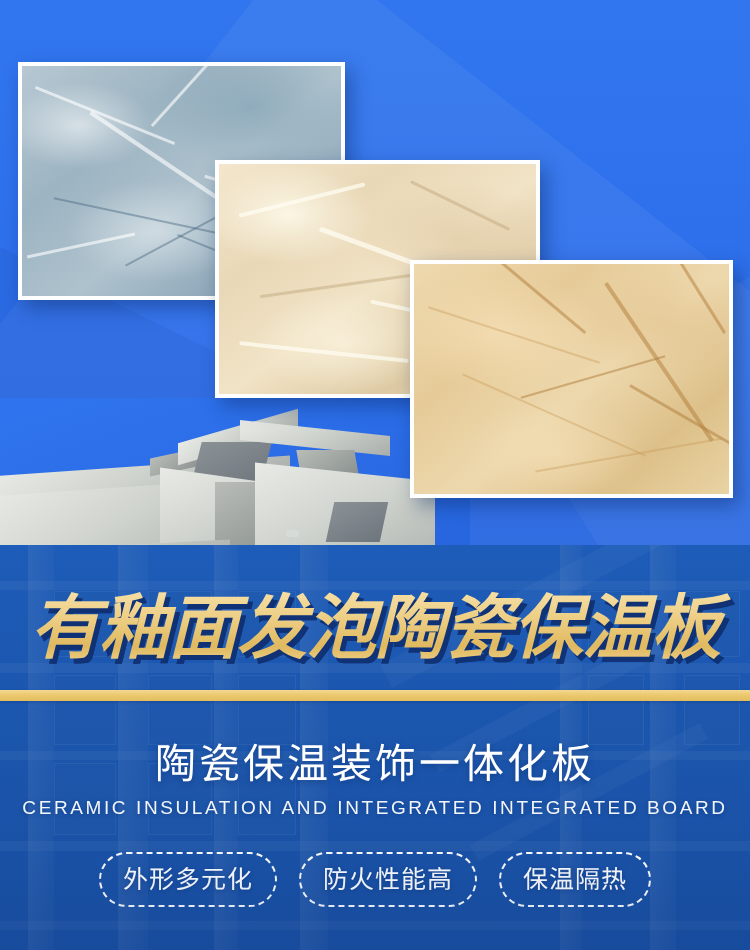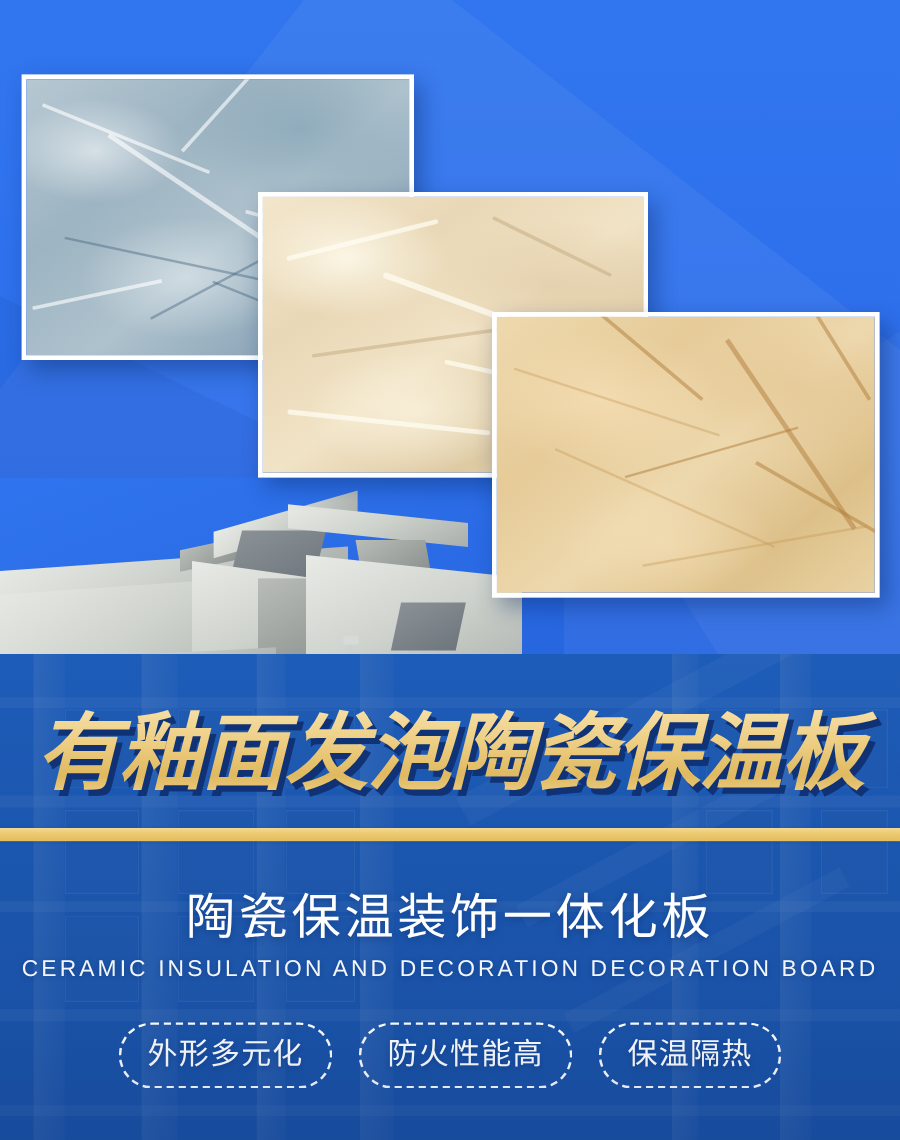--- a/index.html
+++ b/index.html
@@ -382,21 +382,21 @@
     <div class="t3-v" style="left:208px; top:150px; width:120px; height:3px; transform:rotate(30deg);"></div>
     <div class="t3-v2" style="left:120px;top:190px; width:190px; height:2px; transform:rotate(-10deg);"></div>
   </div>
 
   <div class="headline-shadow">有釉面发泡陶瓷保温板</div>
   <div class="headline">有釉面发泡陶瓷保温板</div>
 
   <div class="rule-gold lower"></div>
 
   <div class="subtitle-cn">陶瓷保温装饰一体化板</div>
-  <div class="subtitle-en">CERAMIC INSULATION AND DECORATION DECORATION BOARD</div>
+  <div class="subtitle-en">CERAMIC INSULATION AND INTEGRATED INTEGRATED BOARD</div>
 
   <div class="pills">
     <div class="pill">外形多元化</div>
     <div class="pill">防火性能高</div>
     <div class="pill">保温隔热</div>
   </div>
 
   <div class="vignette"></div>
 </div>
 

